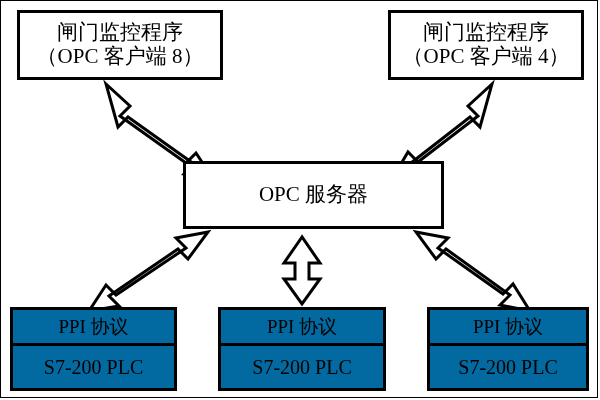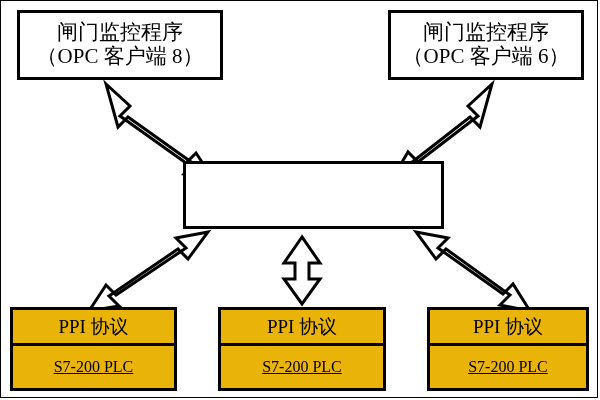--- a/index.html
+++ b/index.html
@@ -46,42 +46,41 @@
   
   #client-1 { left: 17px;  top: 10px;  width: 206px; height: 70px; font-size: 21px; }
   #client-2 { left: 388px; top: 10px;  width: 196px; height: 70px; font-size: 21px; }
   
   #opc-server { left: 183px; top: 161px; width: 261px; height: 68px; font-size: 21px; }
   
   .plc-node {
     position: absolute;
     box-sizing: border-box;
     border: 3px solid #000000;
-    background: #eab308;
+    background: #0369a1;
     display: flex;
     flex-direction: column;
     z-index: 3;
   }
   .plc-node .protocol {
     flex: 0 0 33px;
     border-bottom: 3px solid #000000;
     display: flex;
     align-items: center;
     justify-content: center;
     font-size: 19px;
     white-space: nowrap;
   }
   .plc-node .device {
     flex: 1 1 auto;
     display: flex;
     align-items: center;
     justify-content: center;
-    font-size: 16px;
+    font-size: 20px;
     white-space: nowrap;
-    text-decoration: underline;
   }
   #plc-1 { left: 10px;  top: 307px; width: 167px; height: 84px; }
   #plc-2 { left: 218px; top: 307px; width: 168px; height: 84px; }
   #plc-3 { left: 427px; top: 307px; width: 162px; height: 84px; }
 
   
   #arrows {
     position: absolute;
     left: 0; top: 0;
     width: 600px;
@@ -115,24 +114,25 @@
     <polygon points="416,232 448,238 438,248 503,294 513,284 530,311 500,305 510,295 446,249 436,259"></polygon>
   </svg>
 
   <div class="node" id="client-1">
     <span class="line">闸门监控程序</span>
     <span class="line">（OPC 客户端 8）</span>
   </div>
 
   <div class="node" id="client-2">
     <span class="line">闸门监控程序</span>
-    <span class="line">（OPC 客户端 6）</span>
+    <span class="line">（OPC 客户端 4）</span>
   </div>
 
   <div class="node" id="opc-server">
+    <span class="line">OPC 服务器</span>
   </div>
 
   <div class="plc-node" id="plc-1">
     <div class="protocol">PPI 协议</div>
     <div class="device">S7-200 PLC</div>
   </div>
 
   <div class="plc-node" id="plc-2">
     <div class="protocol">PPI 协议</div>
     <div class="device">S7-200 PLC</div>

